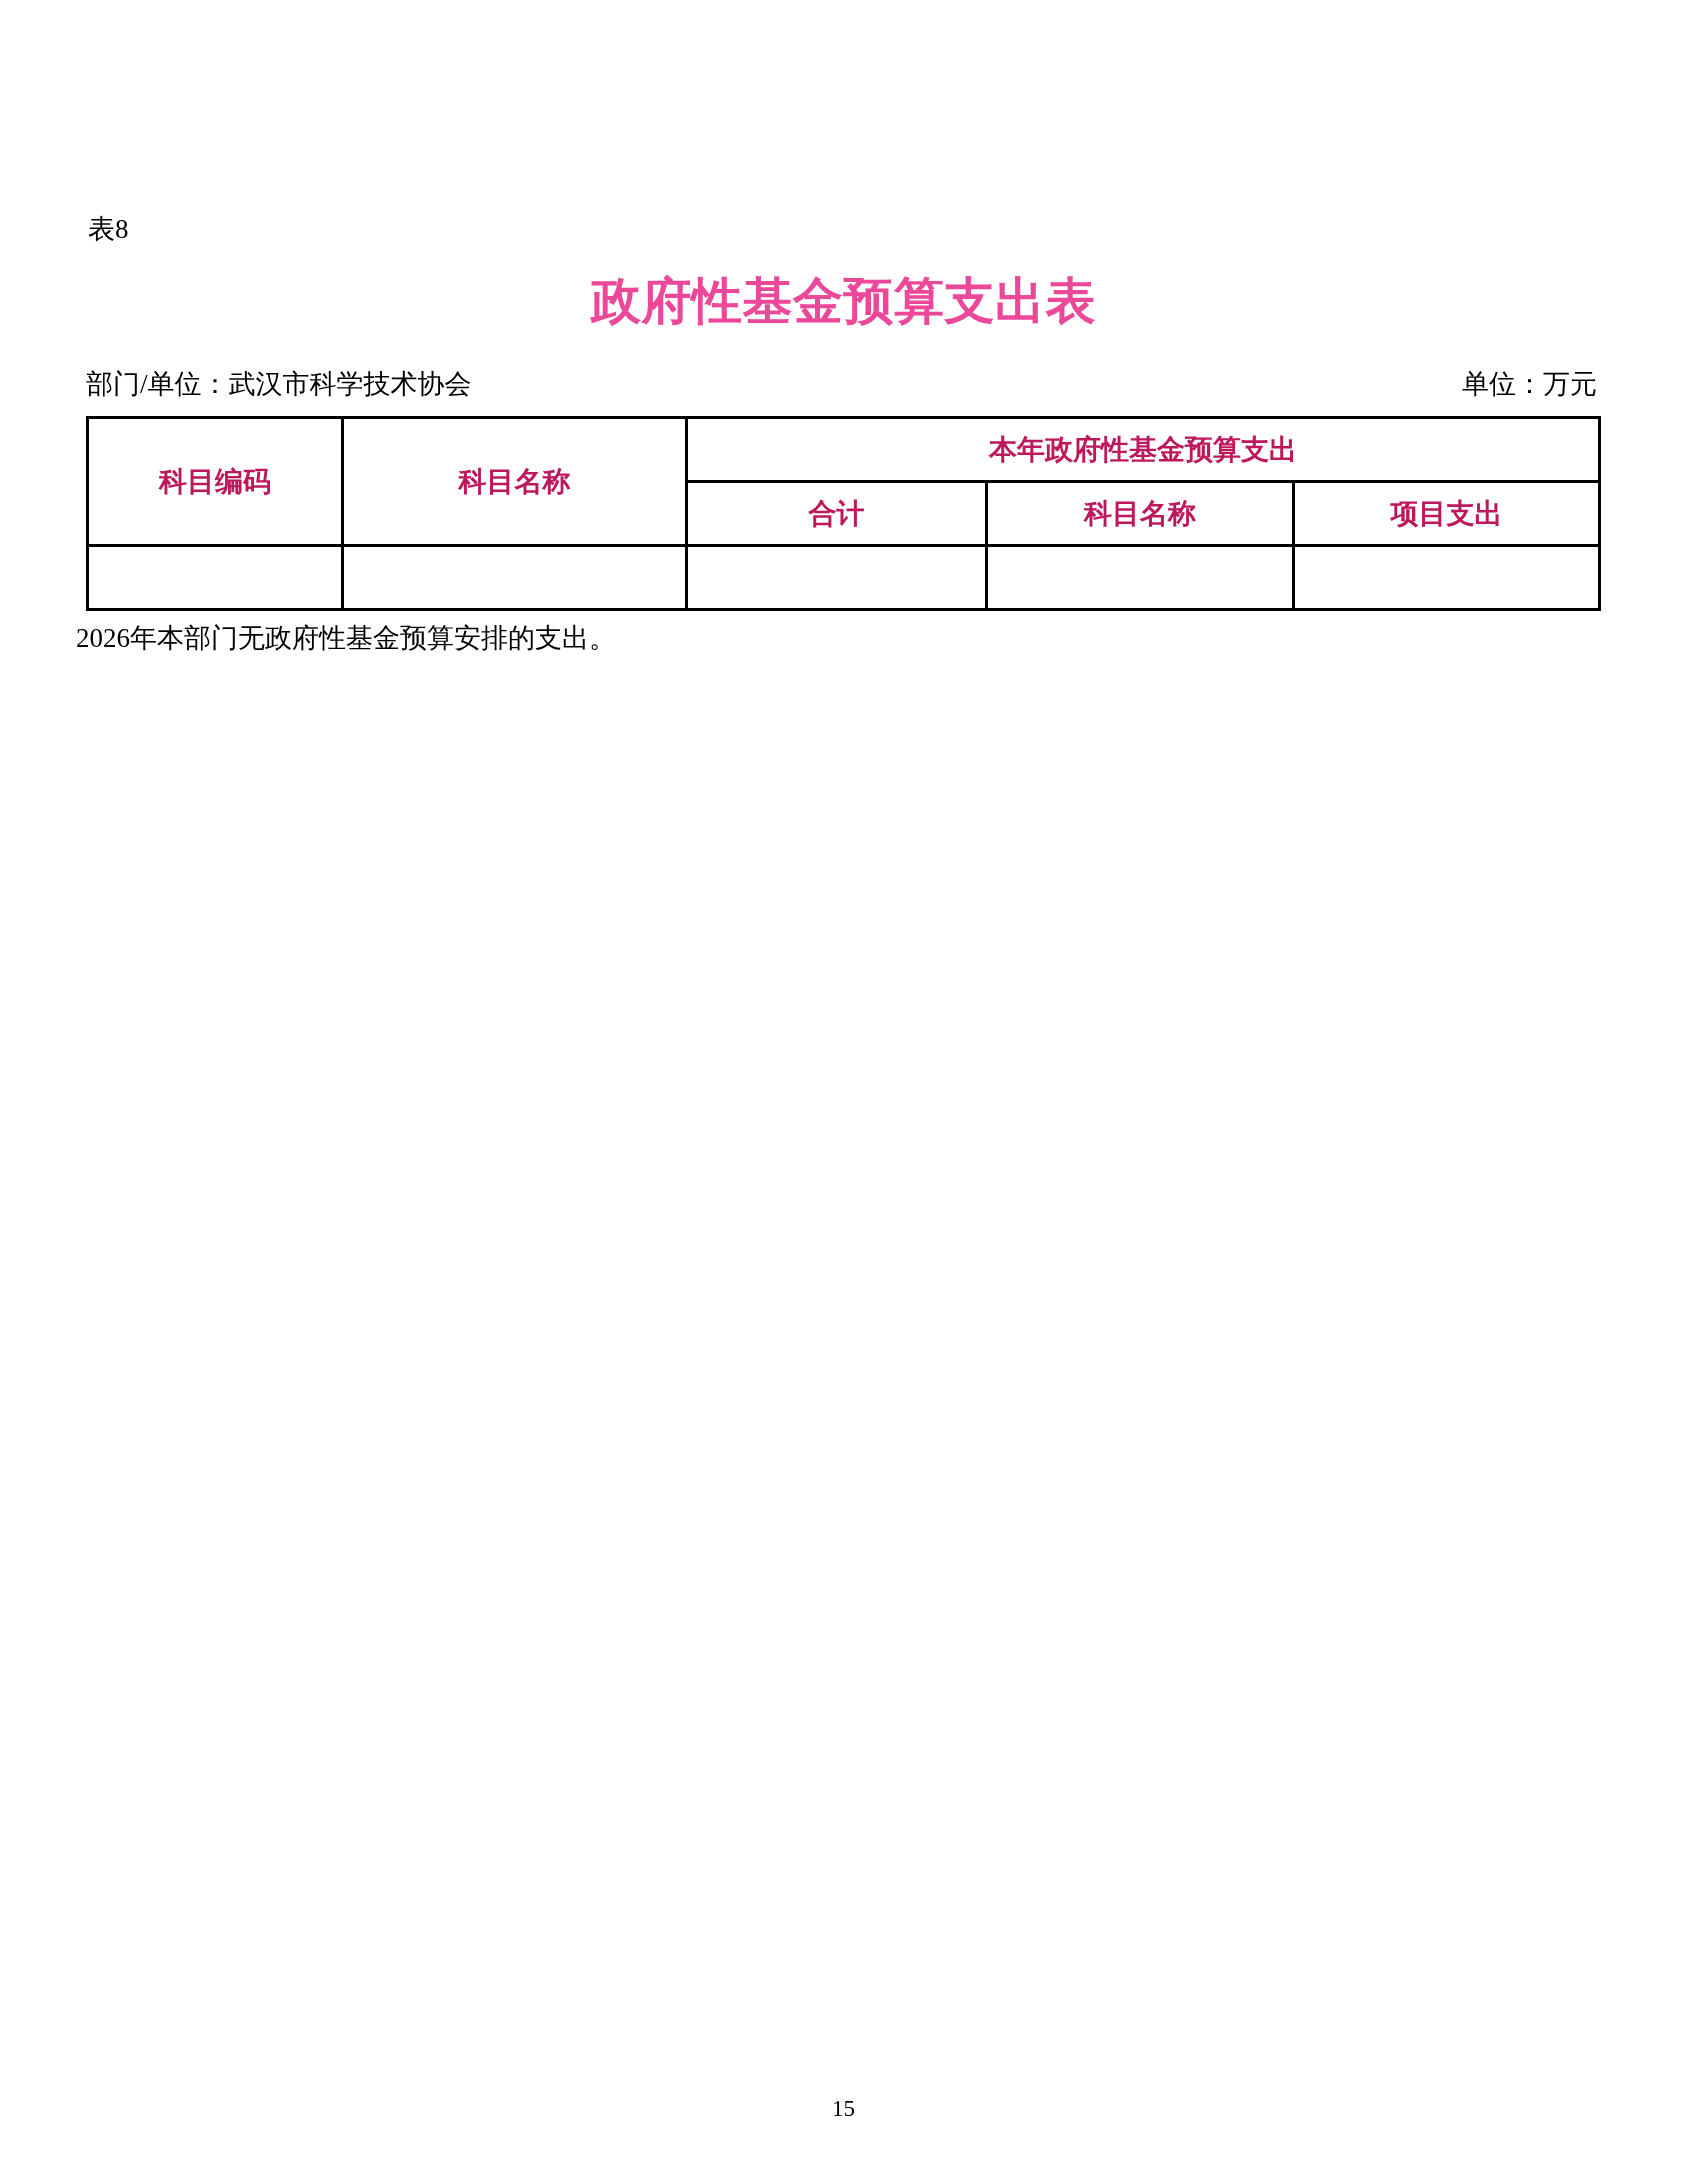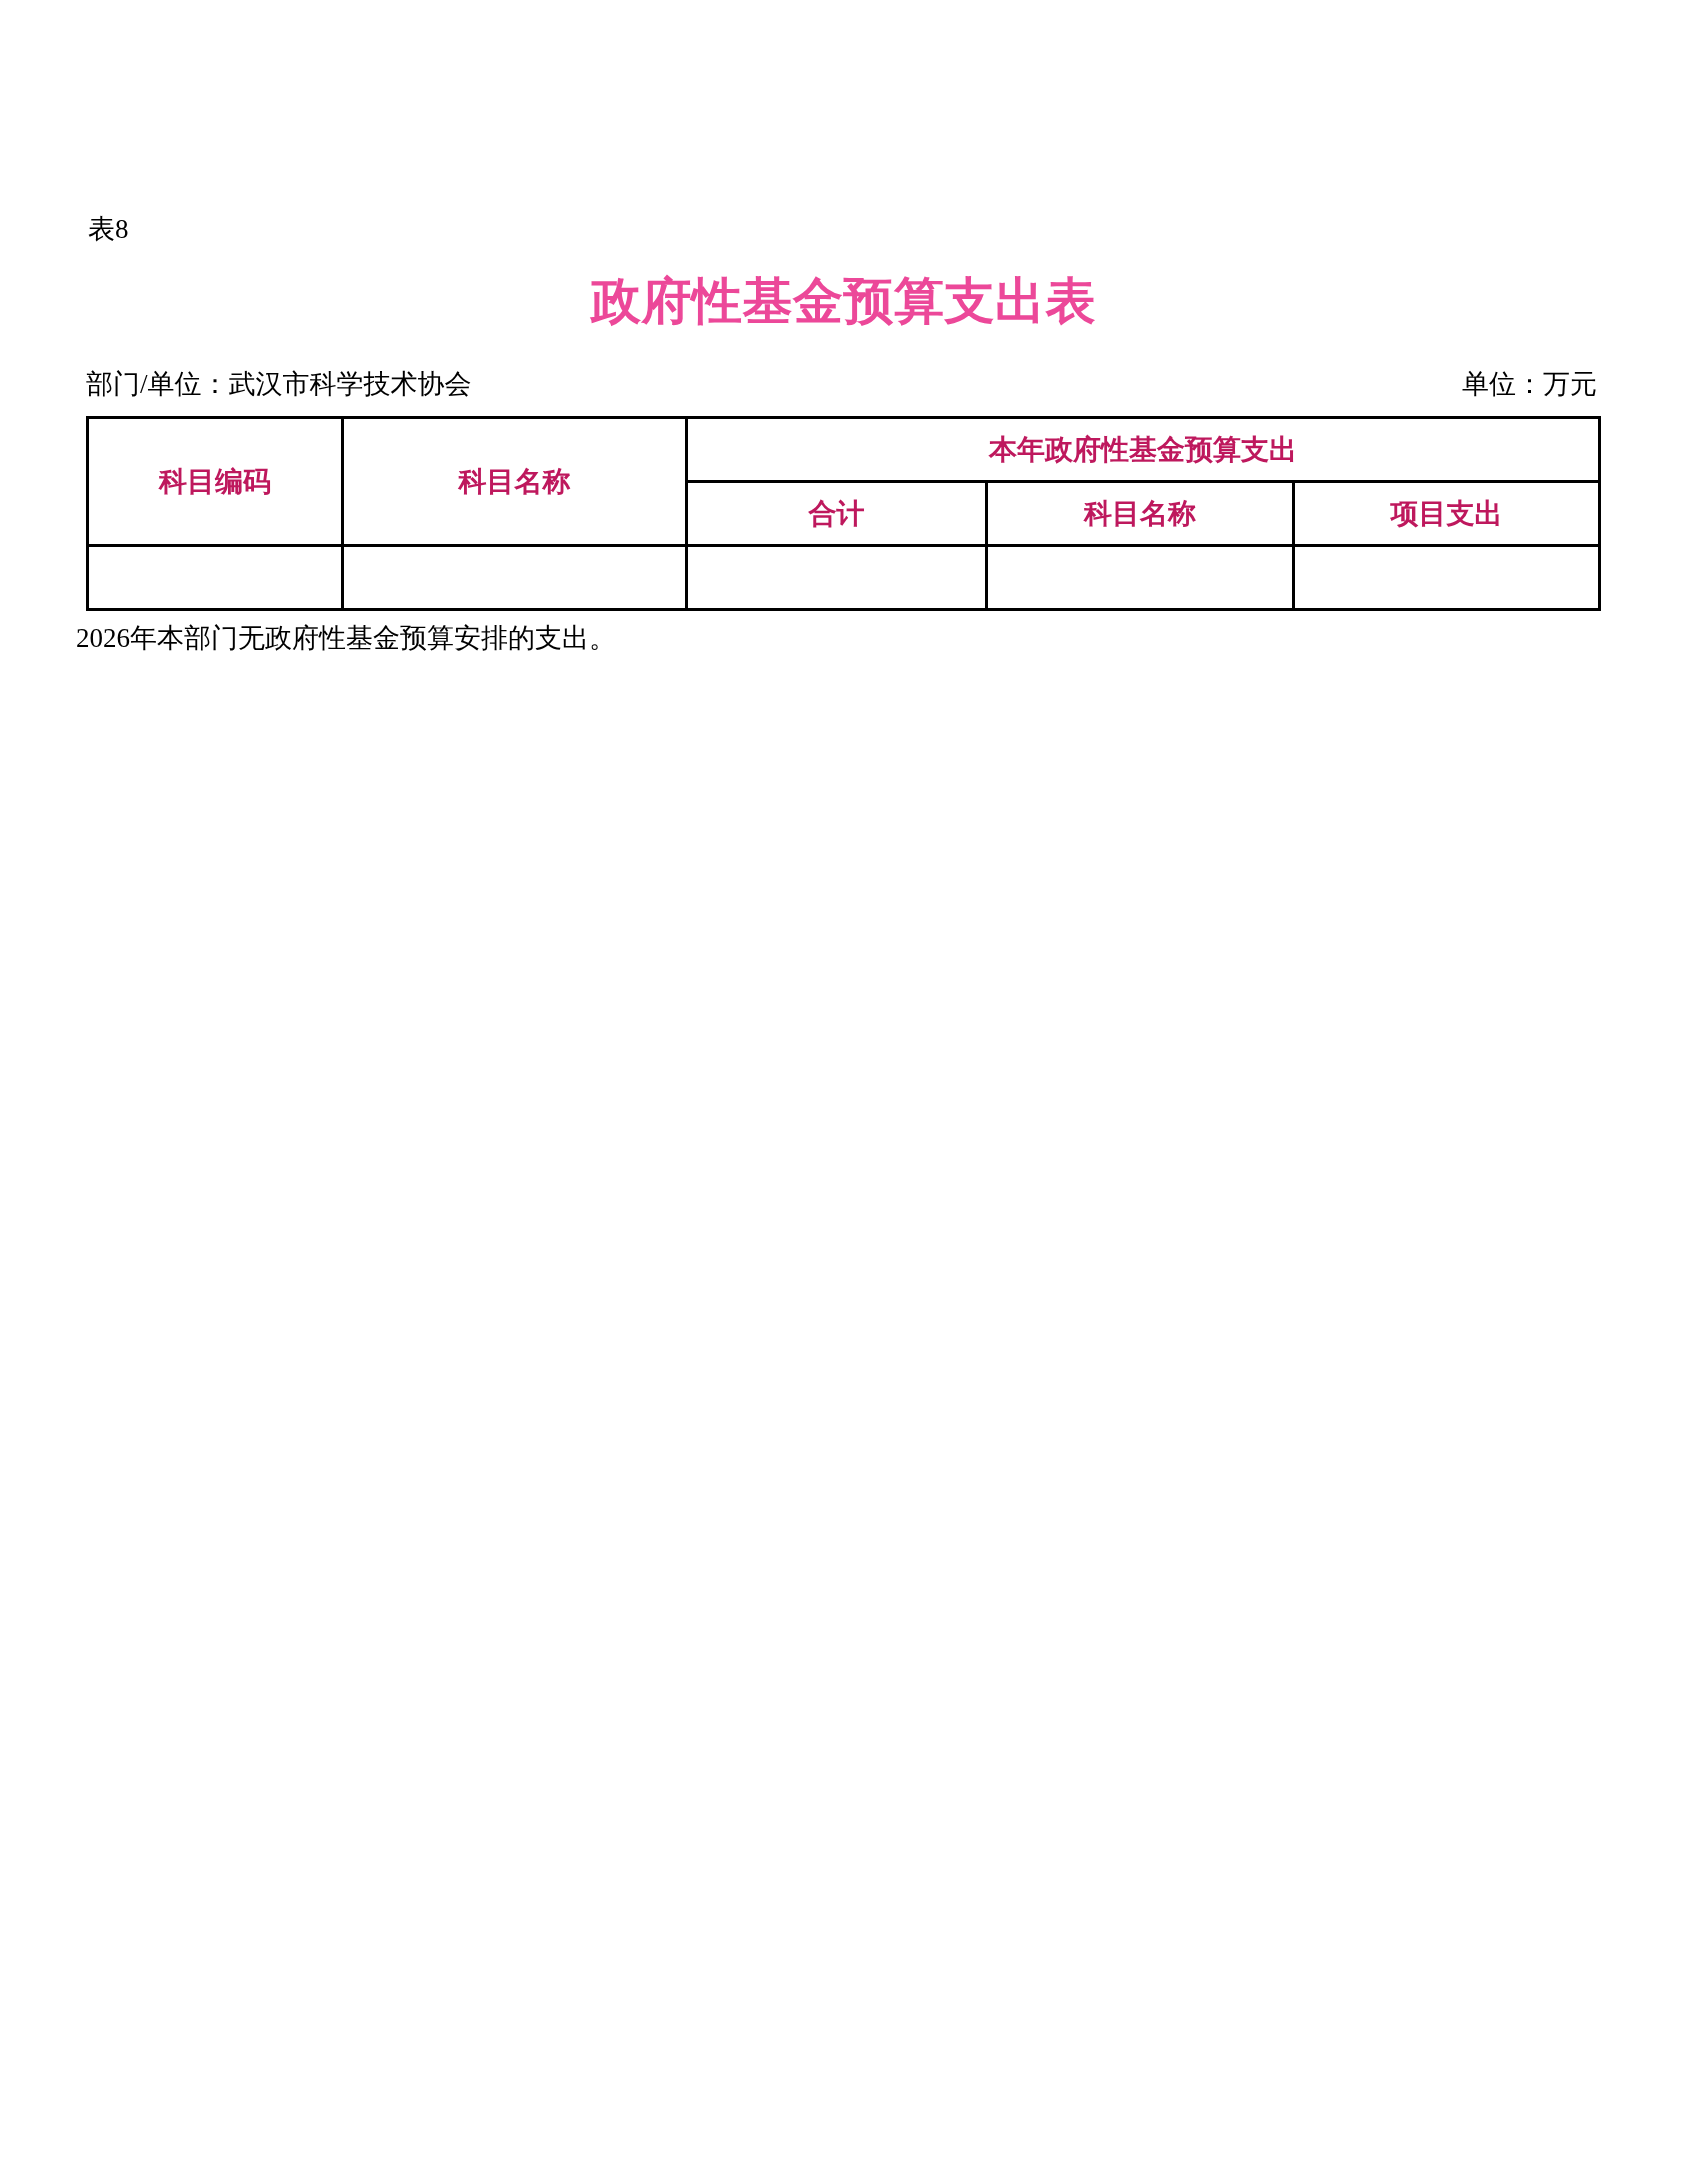--- a/index.html
+++ b/index.html
@@ -128,15 +128,16 @@
         <td></td>
         <td></td>
         <td></td>
         <td></td>
       </tr>
     </tbody>
   </table>
 
   <div class="note">2026年本部门无政府性基金预算安排的支出。</div>
 
+  <div class="page-number">15</div>
 
 </div>
 
 
 </body></html>

